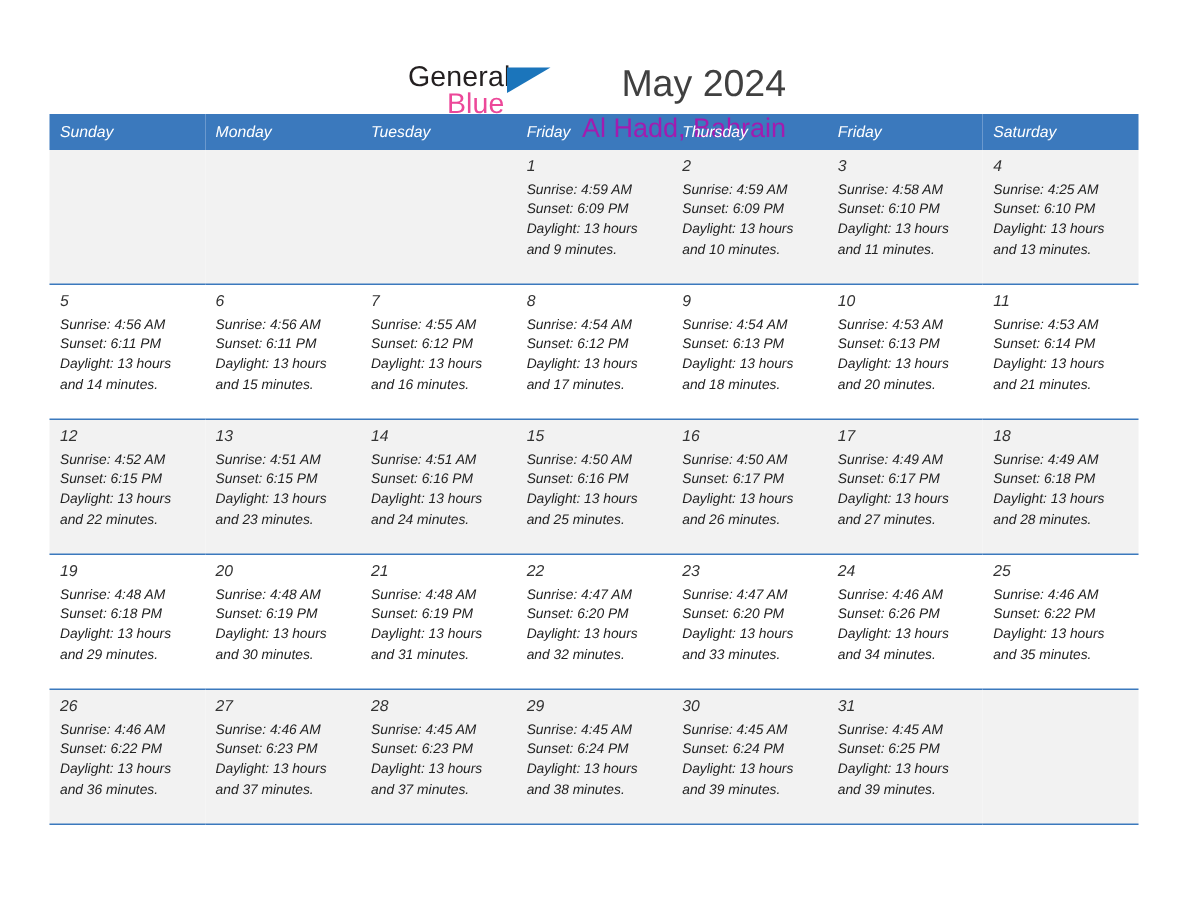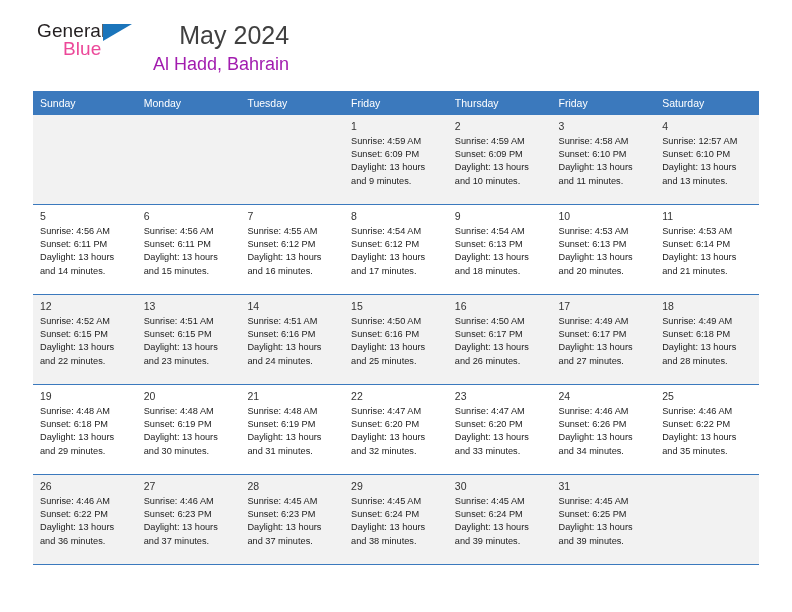--- a/index.html
+++ b/index.html
@@ -19,23 +19,23 @@
     width: 792px;
     height: 612px;
     box-sizing: border-box;
     padding: 0 33px;
   }
 
   
   .header {
     display: flex;
     align-items: flex-start;
-    justify-content: flex-start;
+    justify-content: center;
     height: 72px;
-    padding-top: 20px;
+    padding-top: 41px;
     box-sizing: border-box;
   }
   .logo {
     position: relative;
     width: 120px;
     height: 46px;
   }
   .logo-general {
     position: absolute;
     left: 4px;
@@ -80,21 +80,22 @@
     line-height: 20px;
     margin: 4px 0 0 0;
     font-weight: normal;
   }
 
   
   table.calendar {
     width: 726px;
     border-collapse: collapse;
     table-layout: fixed;
-    margin-top: 19px;
+    margin-top: 4px;
+    font-style: italic;
   }
   table.calendar th {
     background: #3b79bd;
     color: #ffffff;
     font-size: 10.5px;
     font-weight: normal;
     text-align: left;
     padding: 6px 0 6px 7px;
     height: 21px;
     box-sizing: border-box;
@@ -213,21 +214,21 @@
           <div class="info">
             <div>Sunrise: 4:58 AM</div>
             <div>Sunset: 6:10 PM</div>
             <div>Daylight: 13 hours</div>
             <div>and 11 minutes.</div>
           </div>
         </td>
         <td>
           <div class="daynum">4</div>
           <div class="info">
-            <div>Sunrise: 12:57 AM</div>
+            <div>Sunrise: 4:25 AM</div>
             <div>Sunset: 6:10 PM</div>
             <div>Daylight: 13 hours</div>
             <div>and 13 minutes.</div>
           </div>
         </td>
       </tr>
 
       <tr>
         <td>
           <div class="daynum">5</div>

